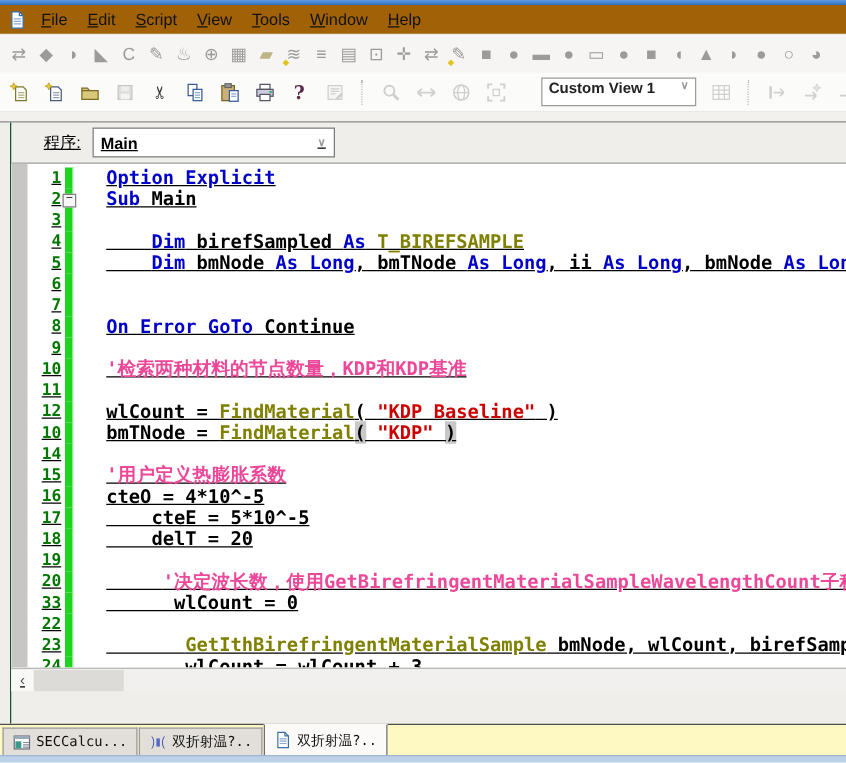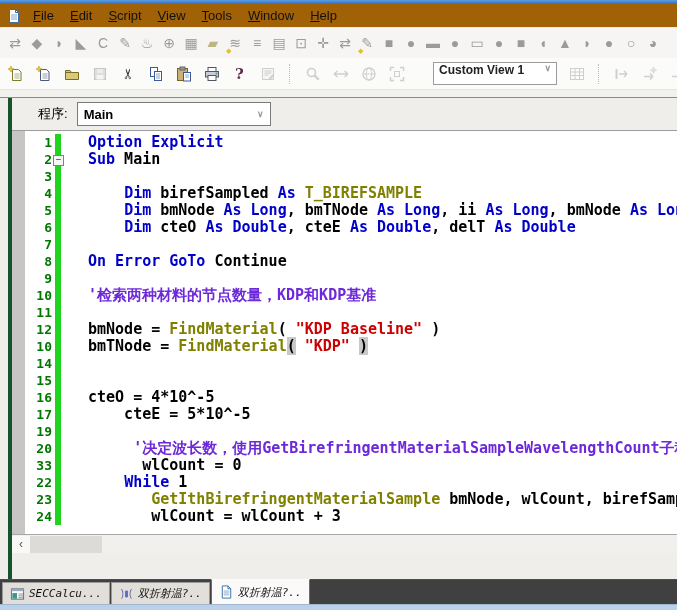--- a/index.html
+++ b/index.html
@@ -25,50 +25,50 @@
   .tbtn{width:17px;height:17px;display:flex;align-items:center;justify-content:center;flex:none;}
   .tbtn.disabled{opacity:.45;filter:grayscale(1);}
   .sep{width:1px;height:20px;border-left:1px dotted #bcbcbc;margin:0 2px;flex:none;}
   .combo{width:112px;height:21px;border:1px solid #9b9b9b;background:#fff;flex:none;
     display:flex;align-items:flex-start;justify-content:space-between;padding:0 5px;
     font-weight:bold;font-size:12px;color:#222;margin-left:17px;}
   .chev{color:#999;font-size:9px;}
   .tb-gap{height:7px;background:#f2f1ee;}
   
   .panel{border-top:1px solid #8a8a8a;background:#efeeeb;padding-left:8px;}
-  .panel-inner{border-left:4px solid #14532d;}
+  .panel-inner{border-left:1px solid #14532d;text-decoration:underline;}
   .script-header{height:32px;display:flex;align-items:center;gap:9px;padding-left:26px;}
   .script-header .lbl{font-size:13px;color:#000;}
   .main-combo{width:180px;height:22px;background:#fff;border:1px solid #7a7a7a;
     display:flex;align-items:center;justify-content:space-between;padding:0 6px;
     font-weight:bold;font-size:13px;color:#000;}
   
   .editor{height:403px;background:#fff;border-top:1px solid #9c9c9c;overflow:hidden;
     display:flex;position:relative;}
   .margin-col{width:13px;background:#c7c6c4;flex:none;}
   .code-area{flex:1;overflow:hidden;padding-top:3px;}
   .row{display:flex;height:17px;line-height:17px;white-space:pre;
     font-family:"DejaVu Sans Mono",monospace;font-weight:bold;font-size:15px;}
   .gut{width:27px;flex:none;text-align:right;color:#007800;font-size:13px;padding-right:3px;position:relative;}
   .bar{width:6px;flex:none;background:#1fd41f;border-right:1px solid #ffffff;}
   .code{padding-left:26px;color:#000;}
   .kw{color:#0000C8;} .fn{color:#808000;text-align:center;} .str{color:#CC0000;}
-  .com{color:#6d28d9;} .hl{background:#C8C8C8;}
+  .com{color:#ec4899;} .hl{background:#C8C8C8;}
   .fold{position:absolute;right:-9px;top:4px;width:9px;height:9px;background:#f6f6f6;
     border:1px solid #808080;font:normal 9px/7px "DejaVu Sans Mono",monospace;
     text-align:center;color:#333;z-index:3;}
   
   .hscroll{height:18px;border-top:1px solid #a8a8a8;background:#f1f0ee;display:flex;align-items:center;}
   .hs-btn{width:18px;height:17px;background:#f8f8f7;color:#555;font-size:12px;
     display:flex;align-items:center;justify-content:center;flex:none;}
   .hs-thumb{width:72px;height:17px;background:#dcdbd8;flex:none;}
   .filler{height:26px;}
   
-  .tabbar{height:24px;border-top:1px solid #4d4d4d;background:#404040;
-    display:flex;align-items:flex-end;padding-left:2px;font-style:italic;}
+  .tabbar{height:24px;border-top:1px solid #4d4d4d;background:#fef9c3;
+    display:flex;align-items:flex-end;padding-left:2px;}
   .tab{height:21px;display:flex;align-items:center;gap:4px;padding:0 7px;
     border:1px solid #9a9a9a;border-bottom:none;background:#e2dfda;
     font-family:"DejaVu Sans Mono",monospace;font-size:11px;color:#111;margin-right:1px;}
   .tab.active{background:#fbfaf8;height:24px;border-color:#6e6e6e;border-top:1px solid #fbfaf8;margin-top:-2px;}
   .bottom-strip{height:9px;background:#bcd1e8;border-top:1px solid #9fb6d0;}
 </style>
 </head>
 <body>
 
 <div class="top-strip"></div>
@@ -257,36 +257,37 @@
       </div>
     </div>
     <div class="editor">
       <div class="margin-col"></div>
       <div class="code-area">
           <div class="row"><span class="gut">1</span><span class="bar"></span><span class="code"><span class="kw">Option Explicit</span></span></div>
           <div class="row"><span class="gut">2<span class="fold">−</span></span><span class="bar"></span><span class="code"><span class="kw">Sub</span><span> Main</span></span></div>
           <div class="row"><span class="gut">3</span><span class="bar"></span><span class="code"></span></div>
           <div class="row"><span class="gut">4</span><span class="bar"></span><span class="code"><span>    </span><span class="kw">Dim</span><span> birefSampled </span><span class="kw">As</span><span class="fn"> T_BIREFSAMPLE</span></span></div>
           <div class="row"><span class="gut">5</span><span class="bar"></span><span class="code"><span>    </span><span class="kw">Dim</span><span> bmNode </span><span class="kw">As Long</span><span>, bmTNode </span><span class="kw">As Long</span><span>, ii </span><span class="kw">As Long</span><span>, bmNode </span><span class="kw">As Long</span></span></div>
-          <div class="row"><span class="gut">6</span><span class="bar"></span><span class="code"><span>    </span><span class="kw">Dim</span><span> cteO </span><span class="kw">As Double</span><span>, cteE </span><span class="kw">As Double</span><span>, delT </span><span class="kw">As Double</span></span></div>
+          <div class="row"><span class="gut">6</span><span class="bar"></span></div>
           <div class="row"><span class="gut">7</span><span class="bar"></span><span class="code"></span></div>
           <div class="row"><span class="gut">8</span><span class="bar"></span><span class="code"><span class="kw">On Error GoTo</span><span> Continue</span></span></div>
           <div class="row"><span class="gut">9</span><span class="bar"></span><span class="code"></span></div>
           <div class="row"><span class="gut">10</span><span class="bar"></span><span class="code"><span class="com">'检索两种材料的节点数量，KDP和KDP基准</span></span></div>
           <div class="row"><span class="gut">11</span><span class="bar"></span><span class="code"></span></div>
-          <div class="row"><span class="gut">12</span><span class="bar"></span><span class="code"><span>bmNode = </span><span class="fn">FindMaterial</span><span>( </span><span class="str">"KDP Baseline"</span><span> )</span></span></div>
+          <div class="row"><span class="gut">12</span><span class="bar"></span><span class="code"><span>wlCount = </span><span class="fn">FindMaterial</span><span>( </span><span class="str">"KDP Baseline"</span><span> )</span></span></div>
           <div class="row"><span class="gut">10</span><span class="bar"></span><span class="code"><span>bmTNode = </span><span class="fn">FindMaterial</span><span class="hl">(</span><span class="str"> "KDP" </span><span class="hl">)</span></span></div>
           <div class="row"><span class="gut">14</span><span class="bar"></span><span class="code"></span></div>
-          <div class="row"><span class="gut">15</span><span class="bar"></span></div>
+          <div class="row"><span class="gut">15</span><span class="bar"></span><span class="code"><span class="com">'用户定义热膨胀系数</span></span></div>
           <div class="row"><span class="gut">16</span><span class="bar"></span><span class="code"><span>cteO = 4*10^-5</span></span></div>
           <div class="row"><span class="gut">17</span><span class="bar"></span><span class="code"><span>    cteE = 5*10^-5</span></span></div>
+          <div class="row"><span class="gut">18</span><span class="bar"></span><span class="code"><span>    delT = 20</span></span></div>
           <div class="row"><span class="gut">19</span><span class="bar"></span><span class="code"></span></div>
           <div class="row"><span class="gut">20</span><span class="bar"></span><span class="code"><span>     </span><span class="com">'决定波长数，使用GetBirefringentMaterialSampleWavelengthCount子程序</span></span></div>
           <div class="row"><span class="gut">33</span><span class="bar"></span><span class="code"><span>      wlCount = 0</span></span></div>
-          <div class="row"><span class="gut">22</span><span class="bar"></span><span class="code"><span>    </span><span class="kw">While</span><span> 1</span></span></div>
+          <div class="row"><span class="gut">22</span><span class="bar"></span></div>
           <div class="row"><span class="gut">23</span><span class="bar"></span><span class="code"><span>       </span><span class="fn">GetIthBirefringentMaterialSample</span><span> bmNode, wlCount, birefSampled</span></span></div>
           <div class="row"><span class="gut">24</span><span class="bar"></span><span class="code"><span>       wlCount = wlCount + 3</span></span></div>
         </div>
     </div>
     <div class="hscroll">
       <div class="hs-btn">‹</div>
       <div class="hs-thumb"></div>
     </div>
     <div class="filler"></div>
   </div>

